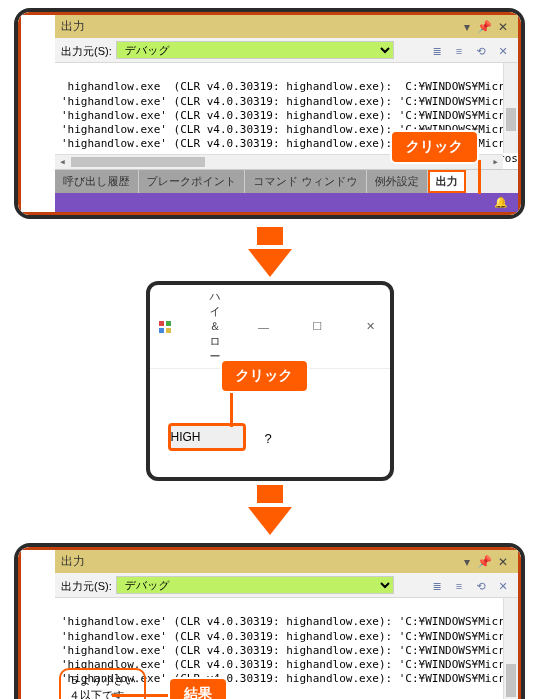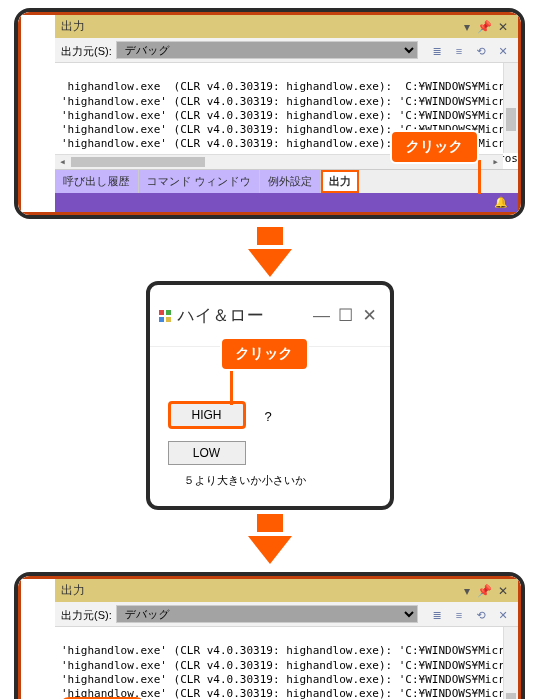--- a/index.html
+++ b/index.html
@@ -3,45 +3,45 @@
 <meta charset="utf-8">
 <style>
   * { box-sizing: border-box; margin: 0; padding: 0; }
   body { background: #fff; font-family: "Meiryo", "MS Gothic", sans-serif; font-size: 11px; width: 539px; }
   .panel-wrap { border: 4px solid #2a2a2a; border-radius: 16px; background: #2a2a2a; margin: 8px 14px; overflow: hidden; }
   .vs-panel { background: #fff; border: 3px solid #c2410c; padding-left: 34px; }
   .titlebar { background: #dcc97a; display: flex; align-items: center; padding: 3px 6px; font-size: 12px; color: #333; }
   .titlebar .title { flex: 1; }
   .titlebar .wbtn { width: 18px; text-align: center; color: #444; font-family: sans-serif; }
   .toolbar { background: #f2f2f2; border-bottom: 1px solid #d8d8d8; display: flex; align-items: flex-end; padding: 3px 6px; gap: 4px; }
-  .toolbar select { font-size: 11px; border: 1px solid #ccc; background: #a3a3a3; padding: 1px 4px; width: 302px; }
+  .toolbar select { font-size: 11px; border: 1px solid #ccc; background: #bef264; padding: 1px 4px; width: 278px; }
   .toolbar .ticon { width: 18px; height: 16px; display: inline-flex; align-items: center; justify-content: center; color: #6a7aa8; }
   .console { font-family: "MS Gothic", monospace; font-size: 11px; line-height: 1.3; padding: 3px 6px; white-space: pre; overflow: hidden; position: relative; height: 106px; background: #fff; }
   .console2 { height: 126px; }
   .vscroll { position: absolute; right: 0; top: 0; bottom: 16px; width: 15px; background: #f0f0f0; border-left: 1px solid #ddd; }
   .vscroll .thumb { position: absolute; left: 2px; right: 2px; background: #c3c3c3; }
   .hscroll { position: absolute; left: 0; right: 15px; bottom: 0; height: 15px; background: #f0f0f0; border-top: 1px solid #ddd; }
   .hscroll .thumb { position: absolute; top: 2px; bottom: 2px; background: #c3c3c3; }
   .hscroll .arrow { position: absolute; top: 0; bottom: 0; width: 15px; display:flex; align-items:center; justify-content:center; color:#666; }
   .tabs { background: #eee; display: flex; border-top: 1px solid #ccc; font-size: 11px; }
-  .tab { padding: 4px 8px; border-right: 1px solid #ccc; color: #333; background: #c4b5fd; }
+  .tab { padding: 4px 8px; border-right: 1px solid #ccc; color: #333; background: #a3a3a3; }
   .tab.active { background: #fff; border: 2px solid #ff5c00; font-weight: bold; padding: 2px 6px; }
   .statusbar { background: #7a4fbf; color: #fff; display: flex; justify-content: flex-end; align-items: center; padding: 3px 10px; font-size: 11px; gap: 8px; }
   .callout { position: absolute; background: #ff5c00; color: #fff; font-size: 14px; font-weight: bold; padding: 6px 14px; border-radius: 6px; border: 2px solid #fff; z-index: 10; }
   .connector { position: absolute; background: #ff5c00; z-index: 9; }
   .arrow-down { width: 0; height: 0; border-left: 22px solid transparent; border-right: 22px solid transparent; border-top: 28px solid #ff5c00; margin: 4px auto; }
   .arrow-body { width: 26px; height: 18px; background: #ff5c00; margin: 0 auto; }
   .arrow-block { margin: 2px 0; }
   .dialog-wrap { border: 4px solid #2a2a2a; border-radius: 12px; background: #fff; width: 248px; margin: 4px auto; position: relative; }
-  .dlg-titlebar { display: flex; align-items: center; padding: 19px 8px; border-bottom: 1px solid #eee; font-size: 17px; color: #333; }
+  .dlg-titlebar { display: flex; align-items: center; padding: 4px 8px; border-bottom: 1px solid #eee; font-size: 11px; color: #333; gap: 32px; }
   .dlg-titlebar .icon { width: 14px; height: 14px; margin-right: 6px; display:inline-flex; }
   .dlg-titlebar .title { flex: 1; }
   .dlg-titlebar .wbtn { width: 24px; text-align: center; color: #666; font-family: sans-serif; }
   .dlg-body { padding: 20px 18px 18px; position: relative; }
-  .btn { display: inline-block; border: 1px solid #999; background: #efefef; padding: 4px 0; width: 78px; text-align: center; margin-bottom: 8px; font-size: 12px; }
+  .btn { display: inline-block; border: 1px solid #999; background: #efefef; padding: 4px 0; width: 78px; margin-bottom: 8px; font-size: 12px; }
   .btn.hl { border: 3px solid #ff5c00; border-radius: 4px; }
   .qmark { display: inline-block; margin-left: 16px; font-size: 13px; vertical-align: middle; }
   .caption-row { margin-top: 4px; }
   .relwrap { position: relative; }
   .result-box { position: absolute; border: 2px solid #ff5c00; border-radius: 10px; padding: 4px 8px; font-family: "MS Gothic", monospace; font-size: 11px; line-height: 1.35; background: transparent; z-index: 5; }
 </style>
 </head>
 <body>
 
 <div class="panel-wrap relwrap">
@@ -77,20 +77,21 @@
 
       <div class="vscroll"><div class="thumb" style="top:50%;height:25%"></div></div>
       <div class="hscroll">
         <span class="arrow" style="left:0">◂</span>
         <div class="thumb" style="left:16px;width:30%"></div>
         <span class="arrow" style="right:0">▸</span>
       </div>
     </div>
     <div class="tabs">
       <div class="tab">呼び出し履歴</div>
+      <div class="tab">ブレークポイント</div>
       <div class="tab">コマンド ウィンドウ</div>
       <div class="tab">例外設定</div>
       <div class="tab active">出力</div>
     </div>
     <div class="statusbar">
       <span>🔔</span>
     </div>
   </div>
   <div class="callout" style="top:118px; right:42px;">クリック</div>
   <div class="connector" style="top:148px; right:40px; width:3px; height:34px;"></div>
@@ -116,24 +117,20 @@
     <span class="wbtn">☐</span>
     <span class="wbtn">✕</span>
   </div>
   <div class="dlg-body">
     <div class="callout" style="top:-10px; left:70px;">クリック</div>
     <div class="connector" style="top:22px; left:80px; width:3px; height:36px;"></div>
     <div style="height:34px"></div>
     <div>
       <span class="btn hl">HIGH</span>
       <span class="qmark">?</span>
-    </div>
-    <div class="caption-row">
-      <span class="btn">LOW</span>
-      <span class="qmark" style="font-size:11px">５より大きいか小さいか</span>
     </div>
   </div>
 </div>
 
 <div class="arrow-block">
   <div class="arrow-body"></div>
     <div class="arrow-down"></div>
 </div>
 
 <div class="panel-wrap relwrap">

